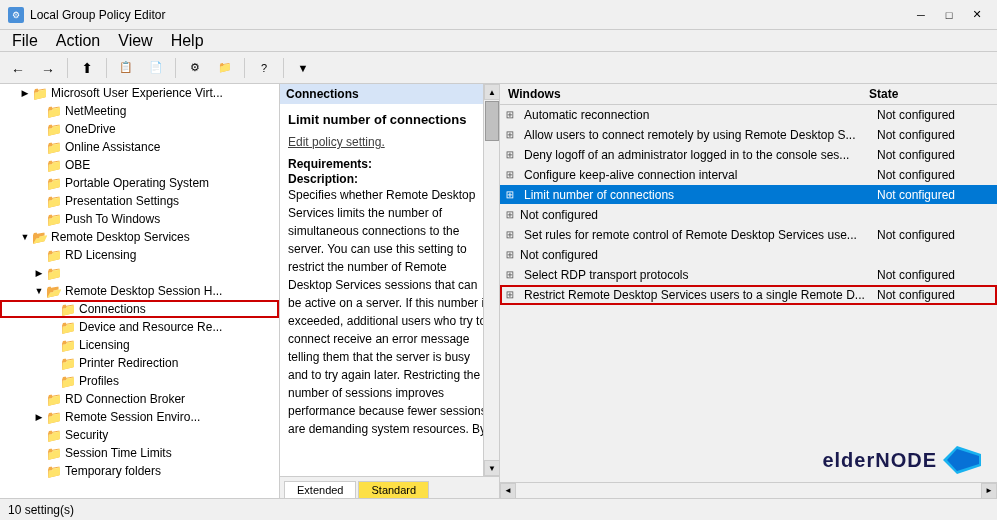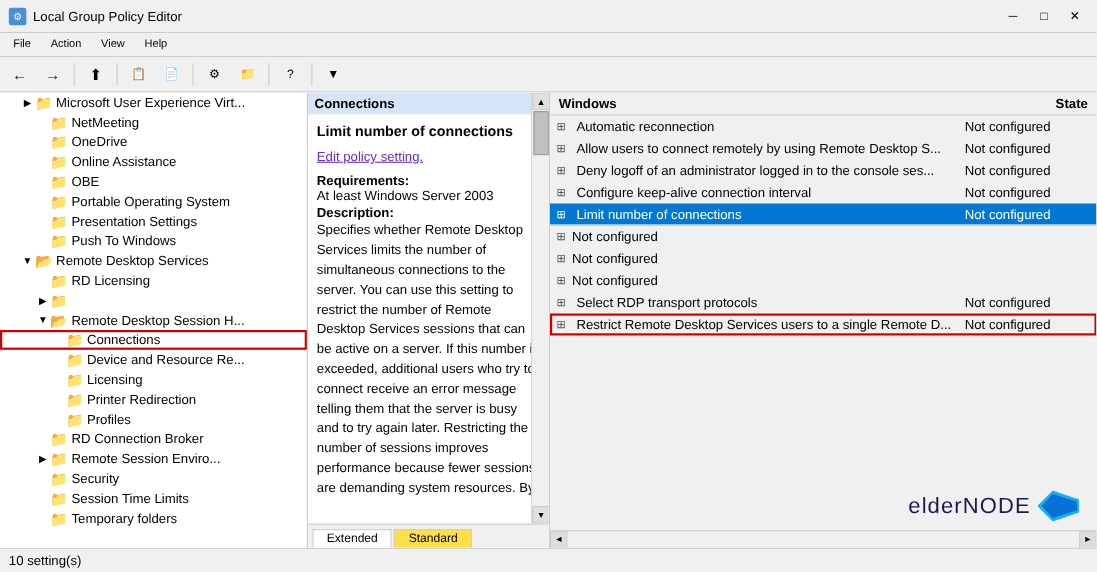--- a/index.html
+++ b/index.html
@@ -23,21 +23,21 @@
     
     .menu-bar {
       background: #f0f0f0;
       height: 22px;
       display: flex;
       align-items: center;
       padding: 0 4px;
       border-bottom: 1px solid #ccc;
       gap: 2px;
     }
-    .menu-item { padding: 2px 8px; cursor: pointer; font-size: 10px; }
+    .menu-item { padding: 2px 8px; cursor: pointer; font-size: 16px; }
 
     
     .toolbar {
       background: #f0f0f0;
       height: 32px;
       display: flex;
       align-items: center;
       padding: 0 4px;
       border-bottom: 1px solid #ccc;
       gap: 2px;
@@ -78,21 +78,21 @@
     .indent3 { padding-left: 46px; }
     .settings-header {
       display: flex;
       background: #f0f0f0;
       border-bottom: 1px solid #ccc;
       font-weight: bold;
       padding: 3px 8px;
       font-size: 12px;
     }
     .col-setting { flex: 1; }
-    .col-state { width: 120px; text-align: right; }
+    .col-state { width: 120px; text-align: left; }
     .settings-row {
       display: flex;
       align-items: center;
       height: 20px;
       border-bottom: 1px solid #f0f0f0;
       font-size: 12px;
       cursor: pointer;
     }
     .settings-row.highlighted { background: #0078d4; color: white; }
     .settings-icon { width: 20px; min-width: 20px; text-align: center; font-size: 10px; color: #555; }
@@ -320,25 +320,24 @@
         <span class="folder-icon folder-yellow">📁</span>
         <span>Temporary folders</span>
       </div>
     </div>
 
     <div class="desc-outer">
       <div class="desc-content" style="position:relative; flex:1; overflow:hidden;">
         <div style="background:#d6e4f7; padding:3px 6px; font-weight:bold; margin:-8px -8px 8px -8px; font-size:12px;">Connections</div>
         <div style="font-weight:bold; font-size:13px; margin-bottom:8px;">Limit number of connections</div>
         <div style="margin-bottom:8px;">
-          <span style="color:#6d28d9; text-decoration:underline; cursor:pointer;">Edit policy setting.</span>
+          <span style="color:#404040; text-decoration:underline; cursor:pointer;">Edit policy setting.</span>
         </div>
         <div style="margin-bottom:1px;">
           <div style="font-weight:bold;">Requirements:</div>
-          <div>At least Windows Server 2003</div>
         </div>
         <div>
           <div style="font-weight:bold;">Description:</div>
           <div style="line-height:1.5; font-size:12px;">Specifies whether Remote Desktop Services limits the number of simultaneous connections to the server.
 
 You can use this setting to restrict the number of Remote Desktop Services sessions that can be active on a server. If this number is exceeded, additional users who try to connect receive an error message telling them that the server is busy and to try again later. Restricting the number of sessions improves performance because fewer sessions are demanding system resources. By</div>
         </div>
 
         <div style="position:absolute; right:0; top:0; bottom:0; width:16px; background:#f0f0f0; border-left:1px solid #ccc; display:flex; flex-direction:column;">
           <div style="width:16px; height:16px; background:#e0e0e0; border:1px solid #ccc; display:flex; align-items:center; justify-content:center; font-size:8px; cursor:pointer;">▲</div>
@@ -395,20 +394,21 @@
             <div class="setting-state">Not configured</div>
           </div>
 
           <div class="settings-row">
             <div class="settings-icon">⊞</div>
             <div class="setting-state">Not configured</div>
           </div>
 
           <div class="settings-row">
             <div class="settings-icon">⊞</div>
+            <div class="setting-name">Set rules for remote control of Remote Desktop Services use...</div>
             <div class="setting-state">Not configured</div>
           </div>
 
           <div class="settings-row">
             <div class="settings-icon">⊞</div>
             <div class="setting-state">Not configured</div>
           </div>
 
           <div class="settings-row">
             <div class="settings-icon">⊞</div>
@@ -424,21 +424,21 @@
 
         </div>
 
         <div class="h-scrollbar">
           <div class="h-scroll-arrow">◄</div>
           <div class="h-scroll-track"></div>
           <div class="h-scroll-arrow">►</div>
         </div>
 
         <div style="position:absolute; bottom:24px; right:16px; display:flex; align-items:center; gap:6px; pointer-events:none;">
-          <div style="font-size:20px; font-weight:400; letter-spacing:1px;">
+          <div style="font-size:20px; font-weight:700; letter-spacing:1px;">
             <span style="color:#1a1a4e;">elder</span><span style="color:#1a1a4e;">NODE</span>
           </div>
           <div style="width:38px; height:28px; position:relative; overflow:hidden;">
             <svg width="38" height="28" viewBox="0 0 38 28">
               <polygon points="0,14 14,0 38,8 38,20 14,28" fill="#00aaee" opacity="0.9"></polygon>
               <polygon points="4,14 14,3 36,10 36,18 14,25" fill="#0055cc" opacity="0.7"></polygon>
             </svg>
           </div>
         </div>
       </div>

